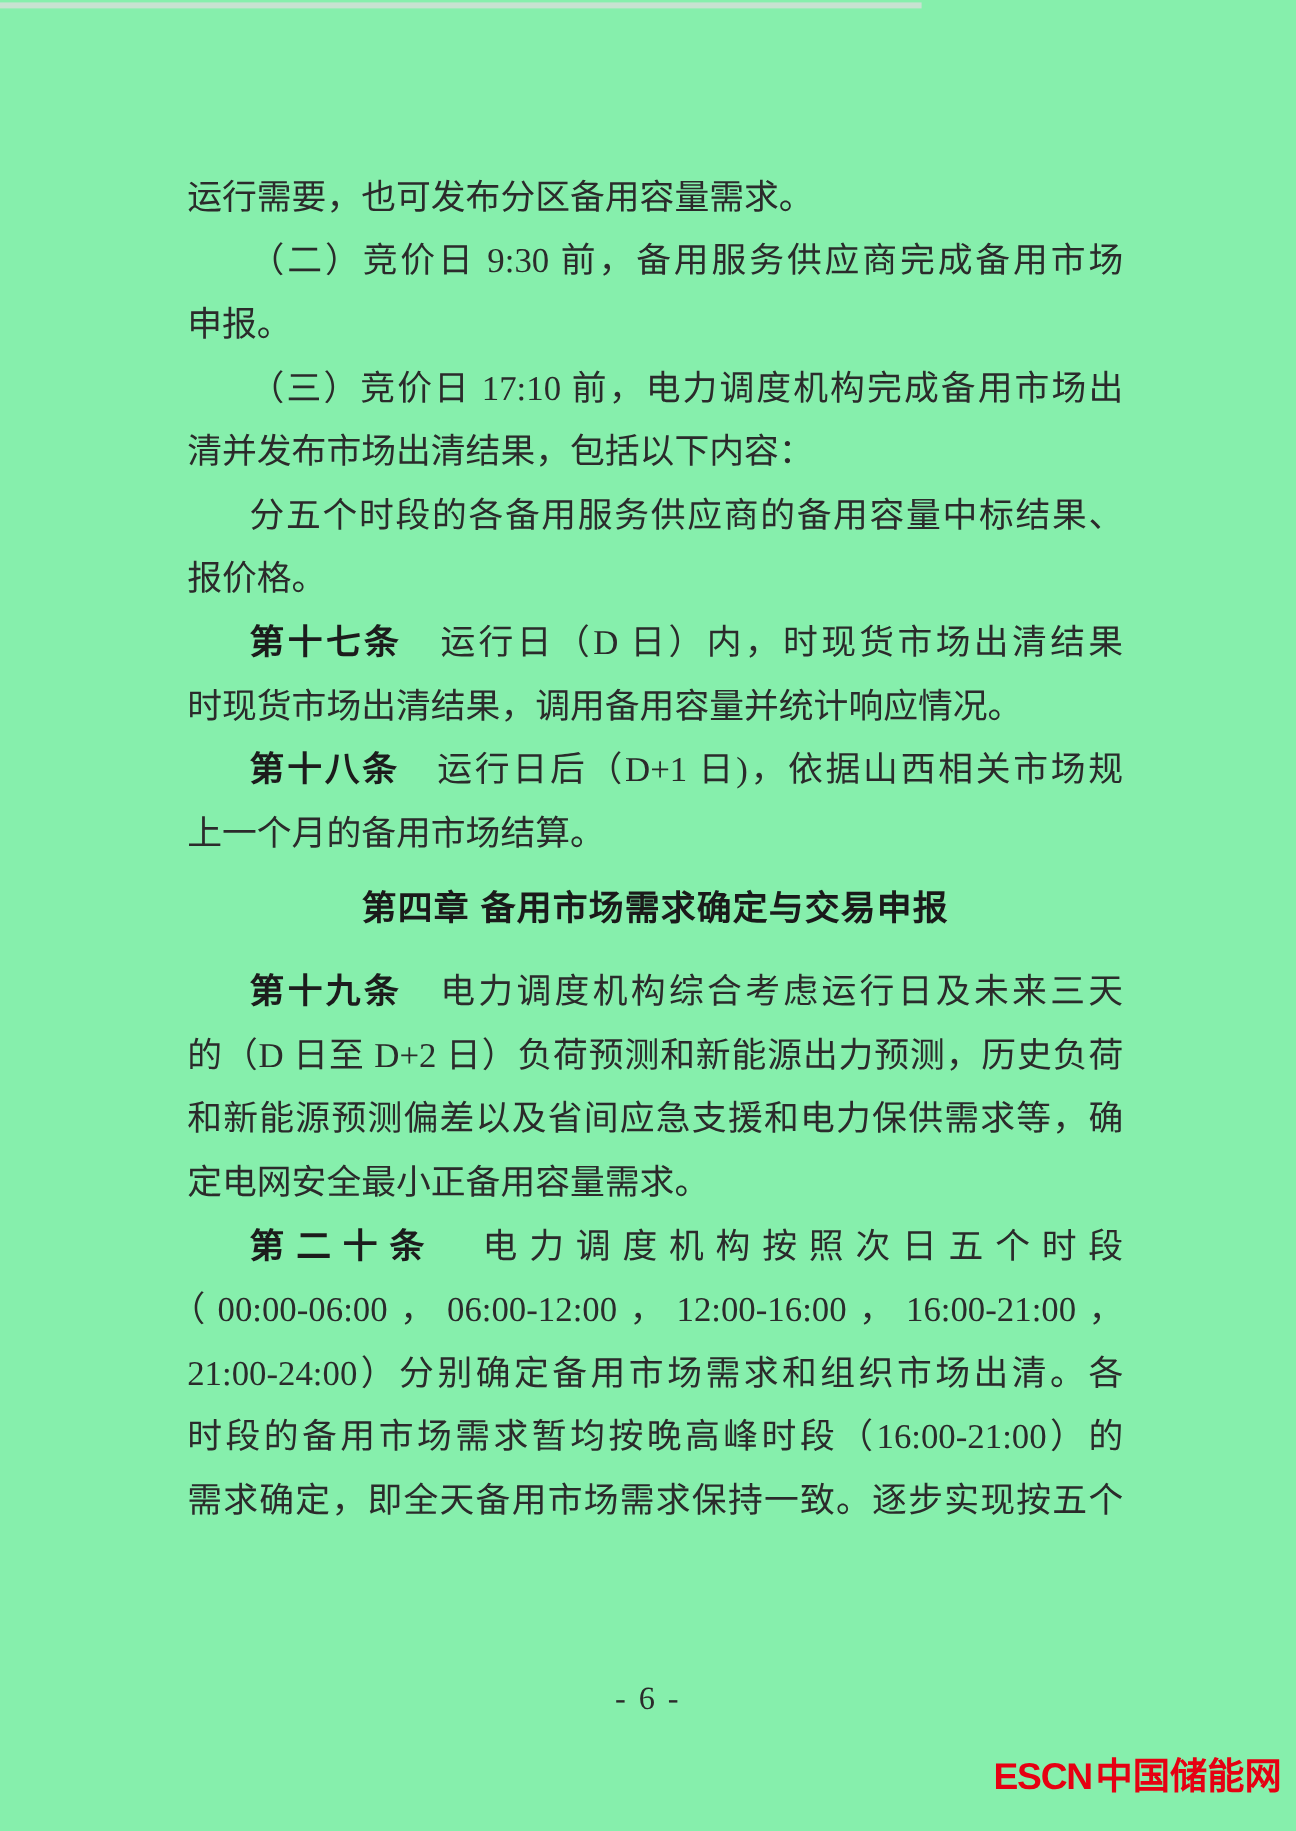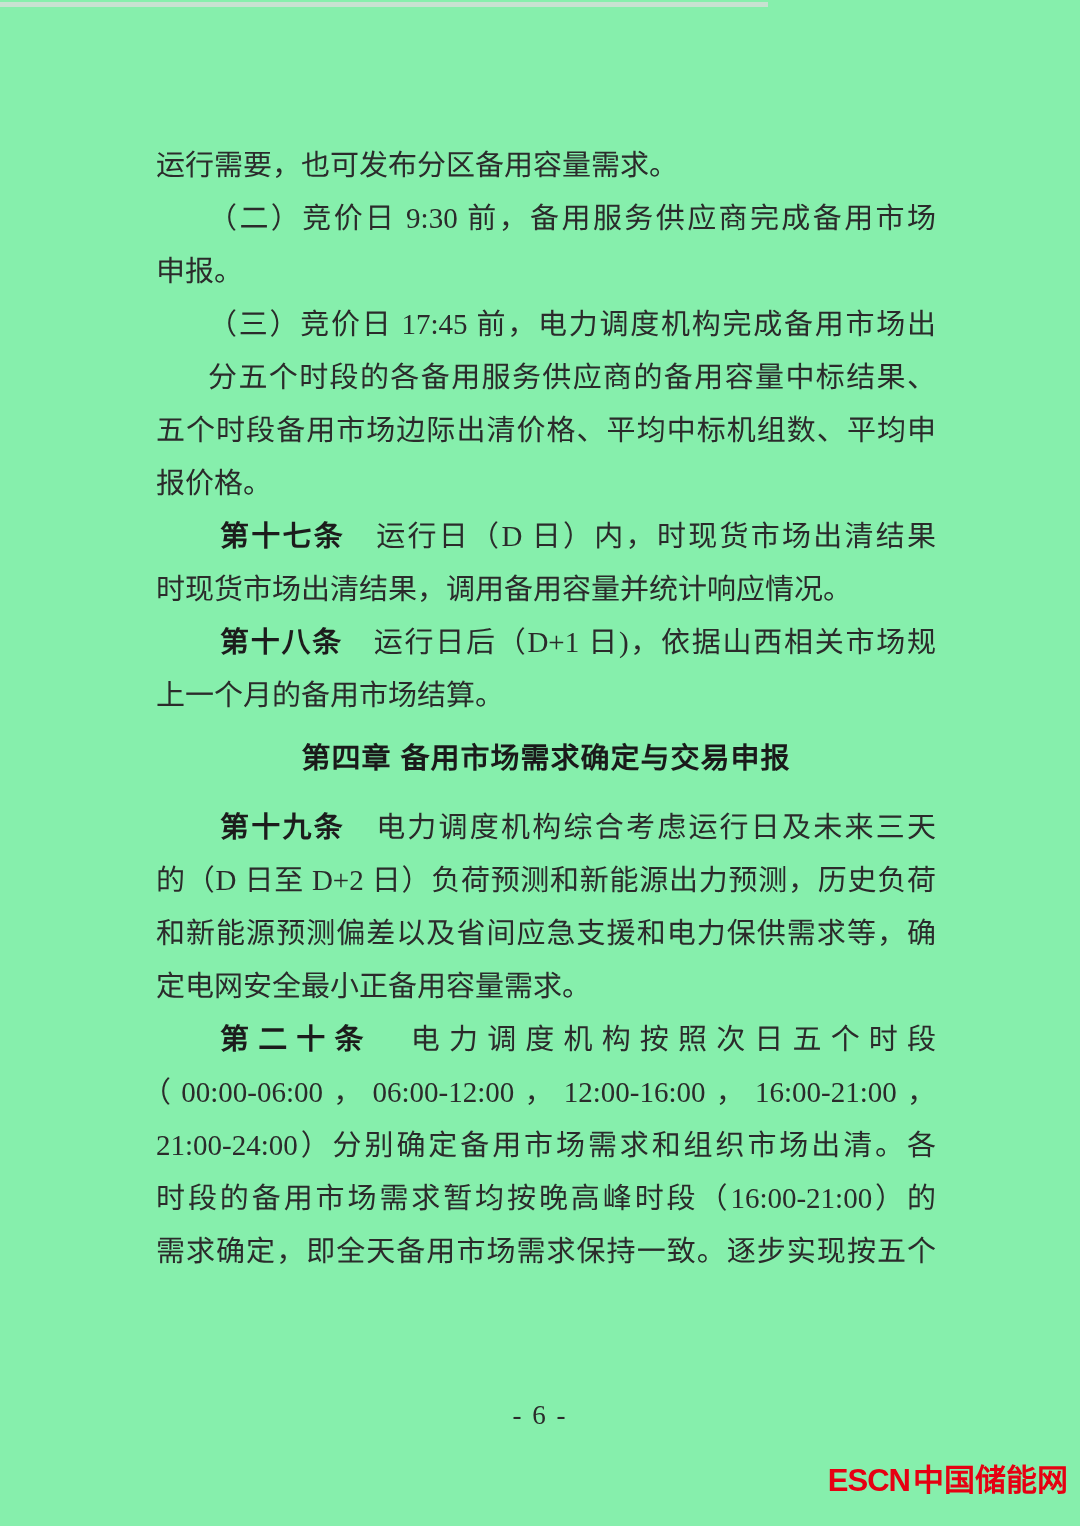--- a/index.html
+++ b/index.html
@@ -46,21 +46,20 @@
   .line.indent {
     text-indent: 52px;
   }
   .line.hang {
     text-indent: -14px;
   }
   .line .b {
     font-weight: 700;
     font-family: "Liberation Sans", "DejaVu Sans", sans-serif;
     color: #1c1c1c;
-    margin-left: 12px;
   }
   .line.heading {
     margin-top: 10px;
     margin-bottom: 16px;
     text-align: center;
     font-weight: 700;
     font-family: "Liberation Sans", "DejaVu Sans", sans-serif;
     font-size: 29px;
     color: #1a1a1a;
     letter-spacing: 1px;
@@ -95,23 +94,23 @@
 <body>
 
 <div class="page">
 
   <div class="scan-line-top"></div>
 
   <main class="text-block" id="text-block">
       <div class="line"><span>运行需要，也可发布分区备用容量需求。</span></div>
       <div class="line indent fill"><span>（二）竞价日 9:30 前，备用服务供应商完成备用市场</span></div>
       <div class="line"><span>申报。</span></div>
-      <div class="line indent fill"><span>（三）竞价日 17:45 前，电力调度机构完成备用市场出</span></div>
+      <div class="line indent fill"><span>（三）竞价日 17:10 前，电力调度机构完成备用市场出</span></div>
+      <div class="line"><span>清并发布市场出清结果，包括以下内容：</span></div>
       <div class="line indent fill"><span>分五个时段的各备用服务供应商的备用容量中标结果、</span></div>
-      <div class="line fill"><span>五个时段备用市场边际出清价格、平均中标机组数、平均申</span></div>
       <div class="line"><span>报价格。</span></div>
       <div class="line indent fill"><span class="b">第十七条</span><span>　运行日（D 日）内，时现货市场出清结果</span></div>
       <div class="line"><span>时现货市场出清结果，调用备用容量并统计响应情况。</span></div>
       <div class="line indent fill"><span class="b">第十八条</span><span>　运行日后（D+1 日)，依据山西相关市场规</span></div>
       <div class="line"><span>上一个月的备用市场结算。</span></div>
       <div class="line heading"><span>第四章 备用市场需求确定与交易申报</span></div>
       <div class="line indent fill"><span class="b">第十九条</span><span>　电力调度机构综合考虑运行日及未来三天</span></div>
       <div class="line fill"><span>的（D 日至 D+2 日）负荷预测和新能源出力预测，历史负荷</span></div>
       <div class="line fill"><span>和新能源预测偏差以及省间应急支援和电力保供需求等，确</span></div>
       <div class="line"><span>定电网安全最小正备用容量需求。</span></div>

